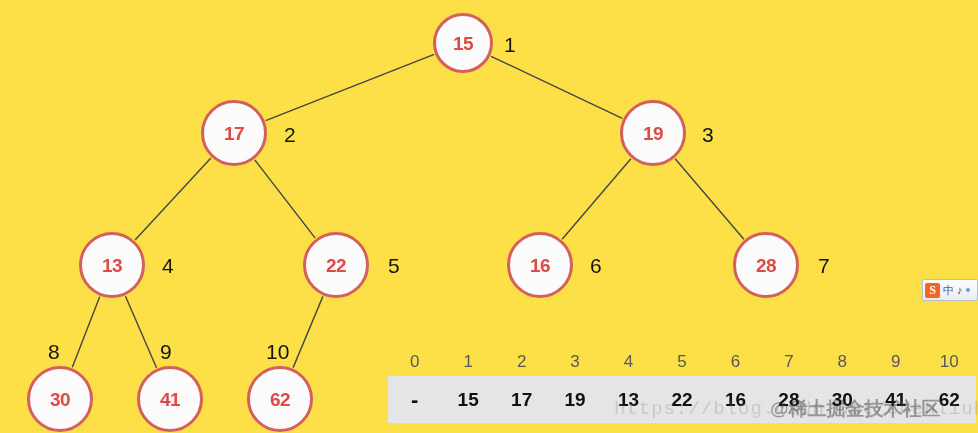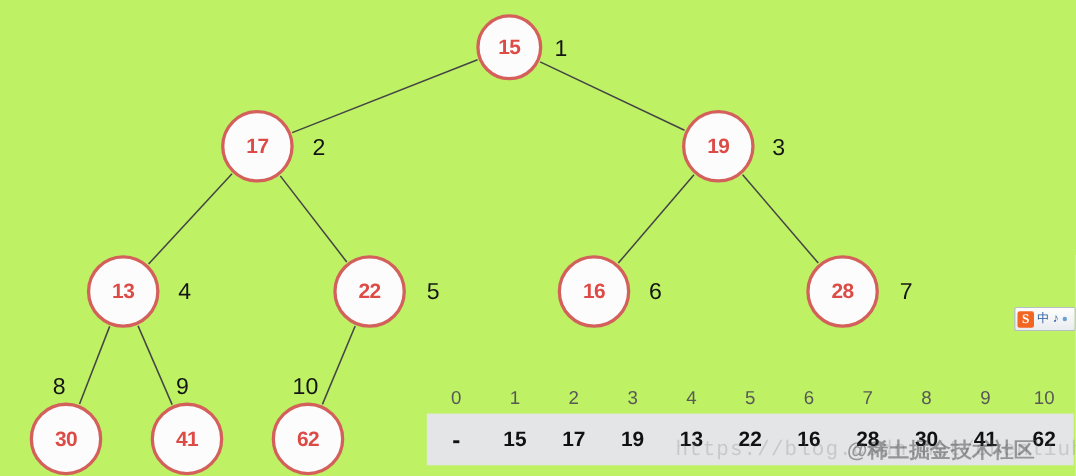--- a/index.html
+++ b/index.html
@@ -13,21 +13,21 @@
     font-family: "Liberation Sans", sans-serif;
     overflow: hidden;
     position: relative;
   }
 
   #stage {
     position: absolute;
     left: 0; top: 0;
     width: 978px;
     height: 433px;
-    background: #bef264;
+    background: #fde047;
   }
 
   
   #tree-svg {
     position: absolute;
     left: 0; top: 0;
     width: 978px;
     height: 433px;
   }
 

